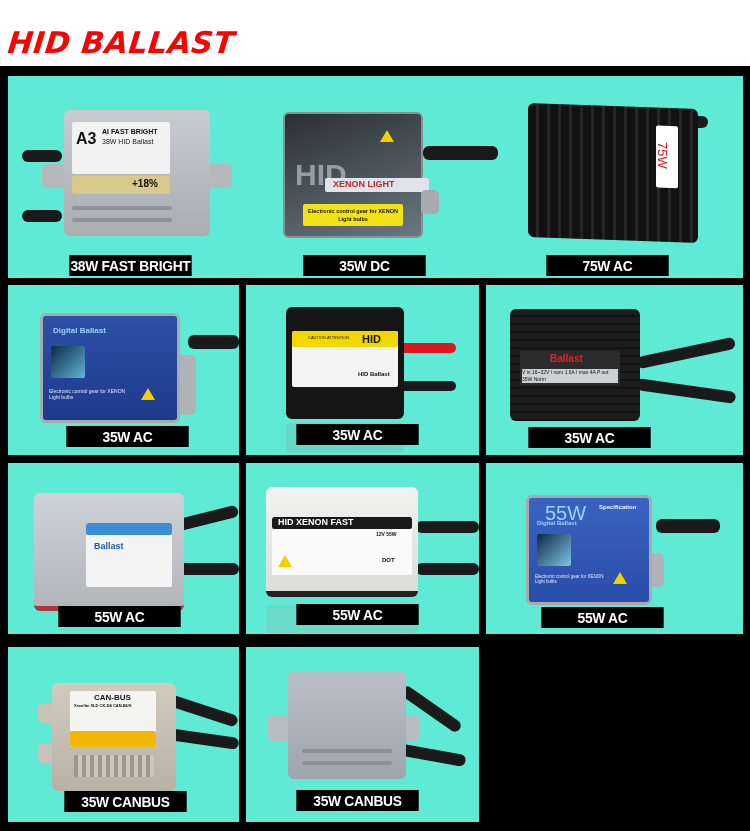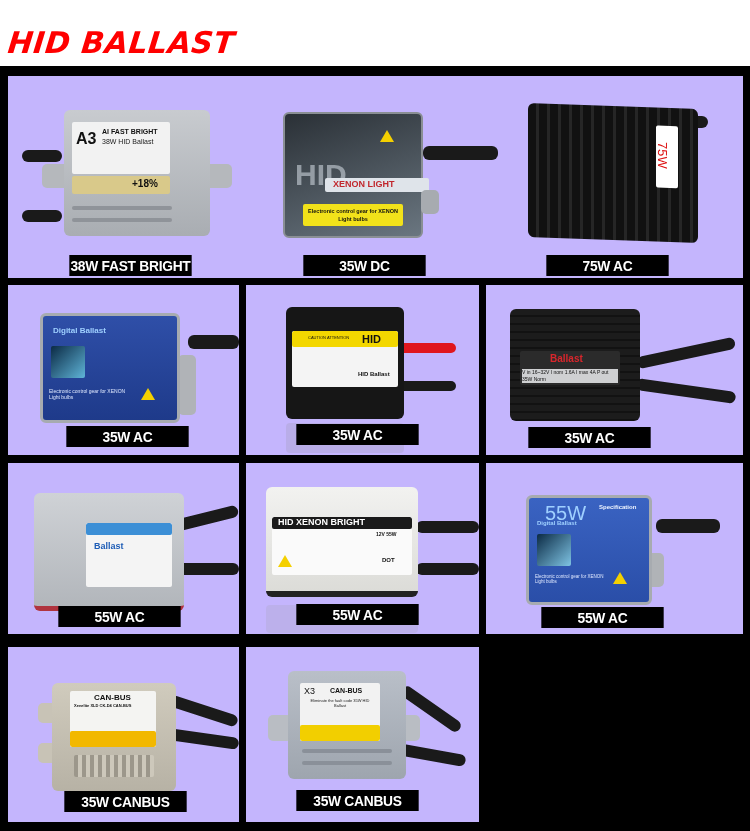--- a/index.html
+++ b/index.html
@@ -13,21 +13,21 @@
     font-size: 30px; letter-spacing: 0.5px;
     color: #ff0000; line-height: 34px;
     transform: skewX(-6deg);
   }
 
   .frame {
     position: absolute; left: 0; top: 66px; width: 750px; height: 765px;
     background: #000000;
   }
 
-  .panel { position: absolute; background: #c4b5fd; overflow: hidden; }
+  .panel { position: absolute; background: #5eead4; overflow: hidden; }
 
   .label {
     position: absolute; height: 21px; width: 133px;
     background: #000000; color: #ffffff;
     font-family: "Liberation Sans", sans-serif; font-weight: bold;
     font-size: 15px; line-height: 21px; text-align: center;
     letter-spacing: -0.3px;
     transform: scaleX(0.92);
   }
 
@@ -149,21 +149,21 @@
     </div>
     <div class="label" style="left:45px; top:143px;">55W AC</div>
   </div>
 
   <div class="panel" style="left:246px; top:397px; width:233px; height:171px;">
     <div class="cable" style="left:170px; top:58px; width:63px; height:12px;"></div>
     <div class="cable" style="left:170px; top:100px; width:63px; height:12px;"></div>
     <div class="box" style="left:20px; top:24px; width:152px; height:110px; background:linear-gradient(180deg,#f2f2f0,#dcdcd8); border-bottom:6px solid #222;">
       <div class="sticker" style="left:6px; top:30px; width:140px; height:58px; background:#fafafa;">
         <div class="sticker" style="left:0; top:0; width:140px; height:12px; background:#1a1a1a;">
-          <span class="stk-text" style="left:6px; top:0; font-size:9px; color:#fff;">HID XENON BRIGHT</span>
+          <span class="stk-text" style="left:6px; top:0; font-size:9px; color:#fff;">HID XENON FAST</span>
         </div>
         <span class="stk-text" style="left:104px; top:14px; font-size:5px; color:#111;">12V 55W</span>
         <div class="warn" style="left:6px; top:38px;"></div>
         <span class="stk-text" style="left:110px; top:40px; font-size:6px; color:#111;">DOT</span>
       </div>
     </div>
     <div class="reflect" style="left:20px; top:142px; width:152px; height:28px; background:#999;"></div>
     <div class="label" style="left:45px; top:141px;">55W AC</div>
   </div>
 
@@ -196,26 +196,20 @@
     </div>
     <div class="label" style="left:51px; top:144px;">35W CANBUS</div>
   </div>
 
   <div class="panel" style="left:246px; top:581px; width:233px; height:175px;">
     <div class="cable" style="left:150px; top:56px; width:70px; height:12px; transform:rotate(35deg);"></div>
     <div class="cable" style="left:150px; top:102px; width:70px; height:12px; transform:rotate(10deg);"></div>
     <div class="ear" style="left:22px; top:68px; width:24px; height:26px; background:#b9bdc3;"></div>
     <div class="ear" style="left:152px; top:68px; width:22px; height:26px; background:#b9bdc3;"></div>
     <div class="box" style="left:42px; top:24px; width:118px; height:108px; background:linear-gradient(180deg,#b9bfc8,#9ea5ae);">
-      <div class="sticker" style="left:12px; top:12px; width:80px; height:58px; background:#f2f2f2;">
-        <span class="stk-text" style="left:4px; top:3px; font-size:9px; color:#111; font-weight:normal;">X3</span>
-        <span class="stk-text" style="left:30px; top:4px; font-size:7px; color:#111;">CAN-BUS</span>
-        <span class="stk-text" style="left:10px; top:15px; width:60px; font-size:4px; line-height:5px; white-space:normal; color:#222; font-weight:normal; text-align:center;">Eliminate the fault code 35W HID Ballast</span>
-        <div class="sticker" style="left:0; top:42px; width:80px; height:16px; background:#f2cf00;"></div>
-      </div>
       <div class="ridge" style="left:14px; top:78px; width:90px; background:#8a9099;"></div>
       <div class="ridge" style="left:14px; top:90px; width:90px; background:#8a9099;"></div>
     </div>
     <div class="label" style="left:45px; top:143px;">35W CANBUS</div>
   </div>
 
 
 </div>
 
 </body></html>

